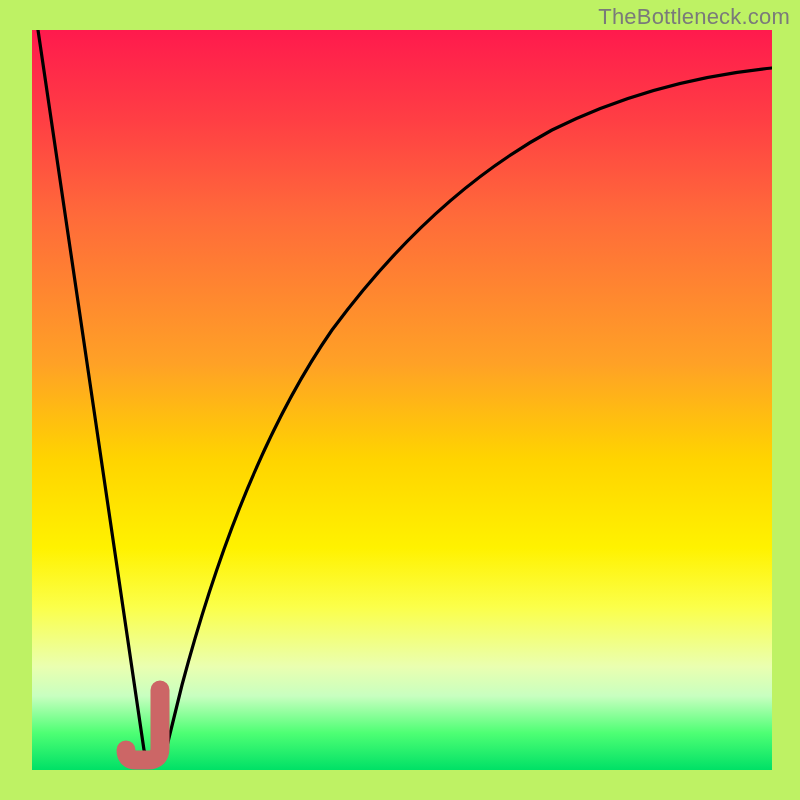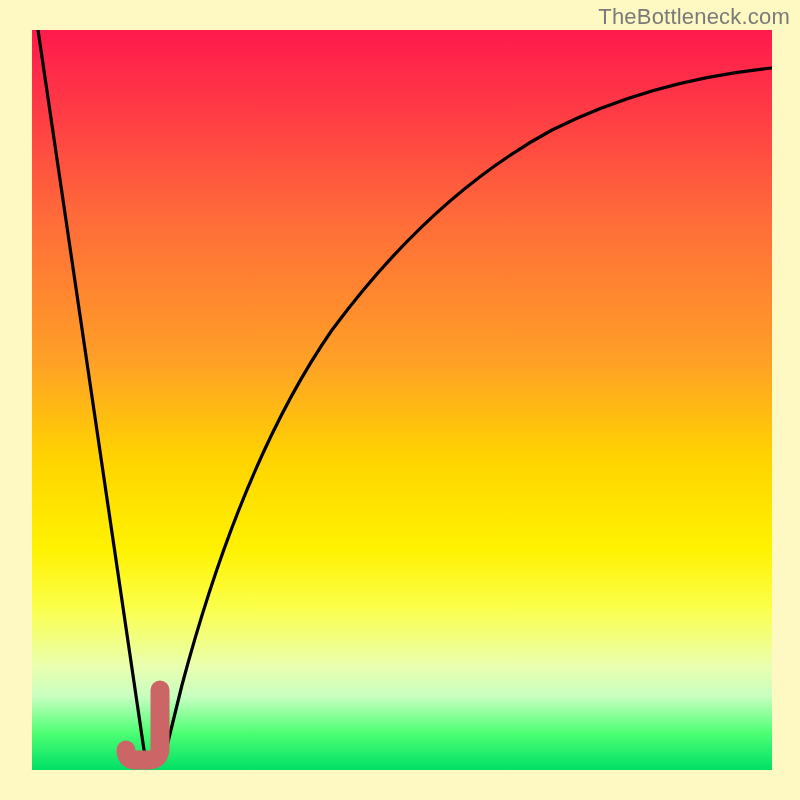--- a/index.html
+++ b/index.html
@@ -10,21 +10,21 @@
     background: #000;
     overflow: hidden;
     font-family: Arial, Helvetica, sans-serif;
   }
   .frame {
     position: absolute;
     left: 0;
     top: 0;
     width: 800px;
     height: 800px;
-    background: #fef9c3;
+    background: #bef264;
   }
   .plot {
     position: absolute;
     left: 32px;
     top: 30px;
     width: 740px;
     height: 740px;
     background: linear-gradient(to bottom,
       #ff1a4d 0%,
       #ff3e44 12%,

